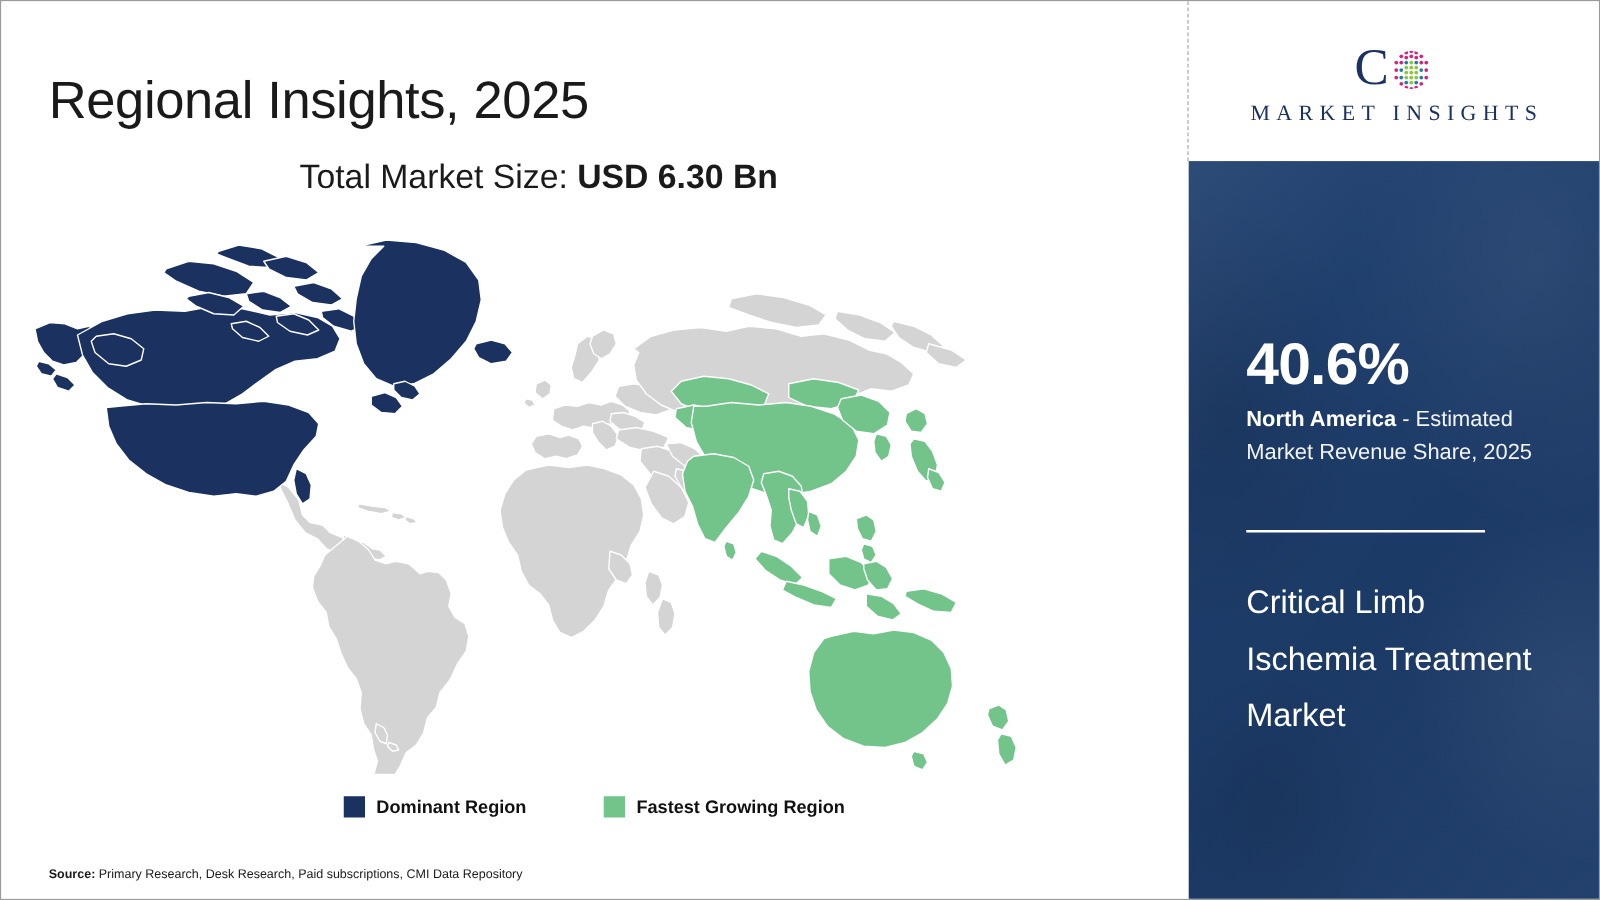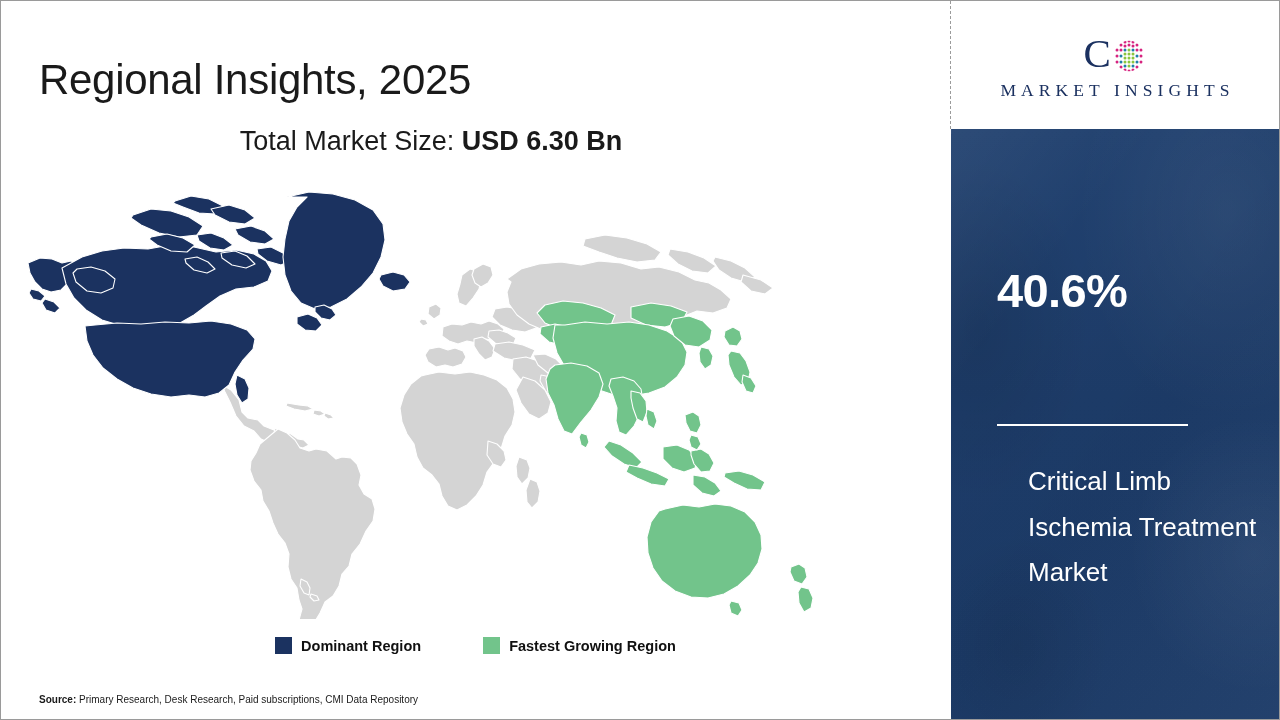--- a/index.html
+++ b/index.html
@@ -228,21 +228,20 @@
 
   #market-name {
     position: absolute;
     left: 46px;
     top: 330px;
     width: 250px;
     font-size: 26px;
     color: #ffffff;
     line-height: 1.75;
     font-weight: 400;
-    margin-left: 31px;
   }
 </style>
 </head>
 <body>
 
 <div id="infographic">
 
   <div id="left-panel">
 
     <div id="page-title">Regional Insights, 2025</div>
@@ -464,18 +463,21 @@
         </span>
       </div>
       <div id="logo-subtitle">MARKET INSIGHTS</div>
     </div>
   </div>
 
   <div id="blue-panel">
     <div id="blue-panel-texture"></div>
     <div id="panel-content">
       <div id="share-value">40.6%</div>
+      <div id="share-desc">
+        <span class="region-name">North America</span><span> - Estimated Market Revenue Share, 2025</span>
+      </div>
       <div id="panel-rule"></div>
       <div id="market-name">Critical Limb Ischemia Treatment Market</div>
     </div>
   </div>
 
 </div>
 
 </body></html>

